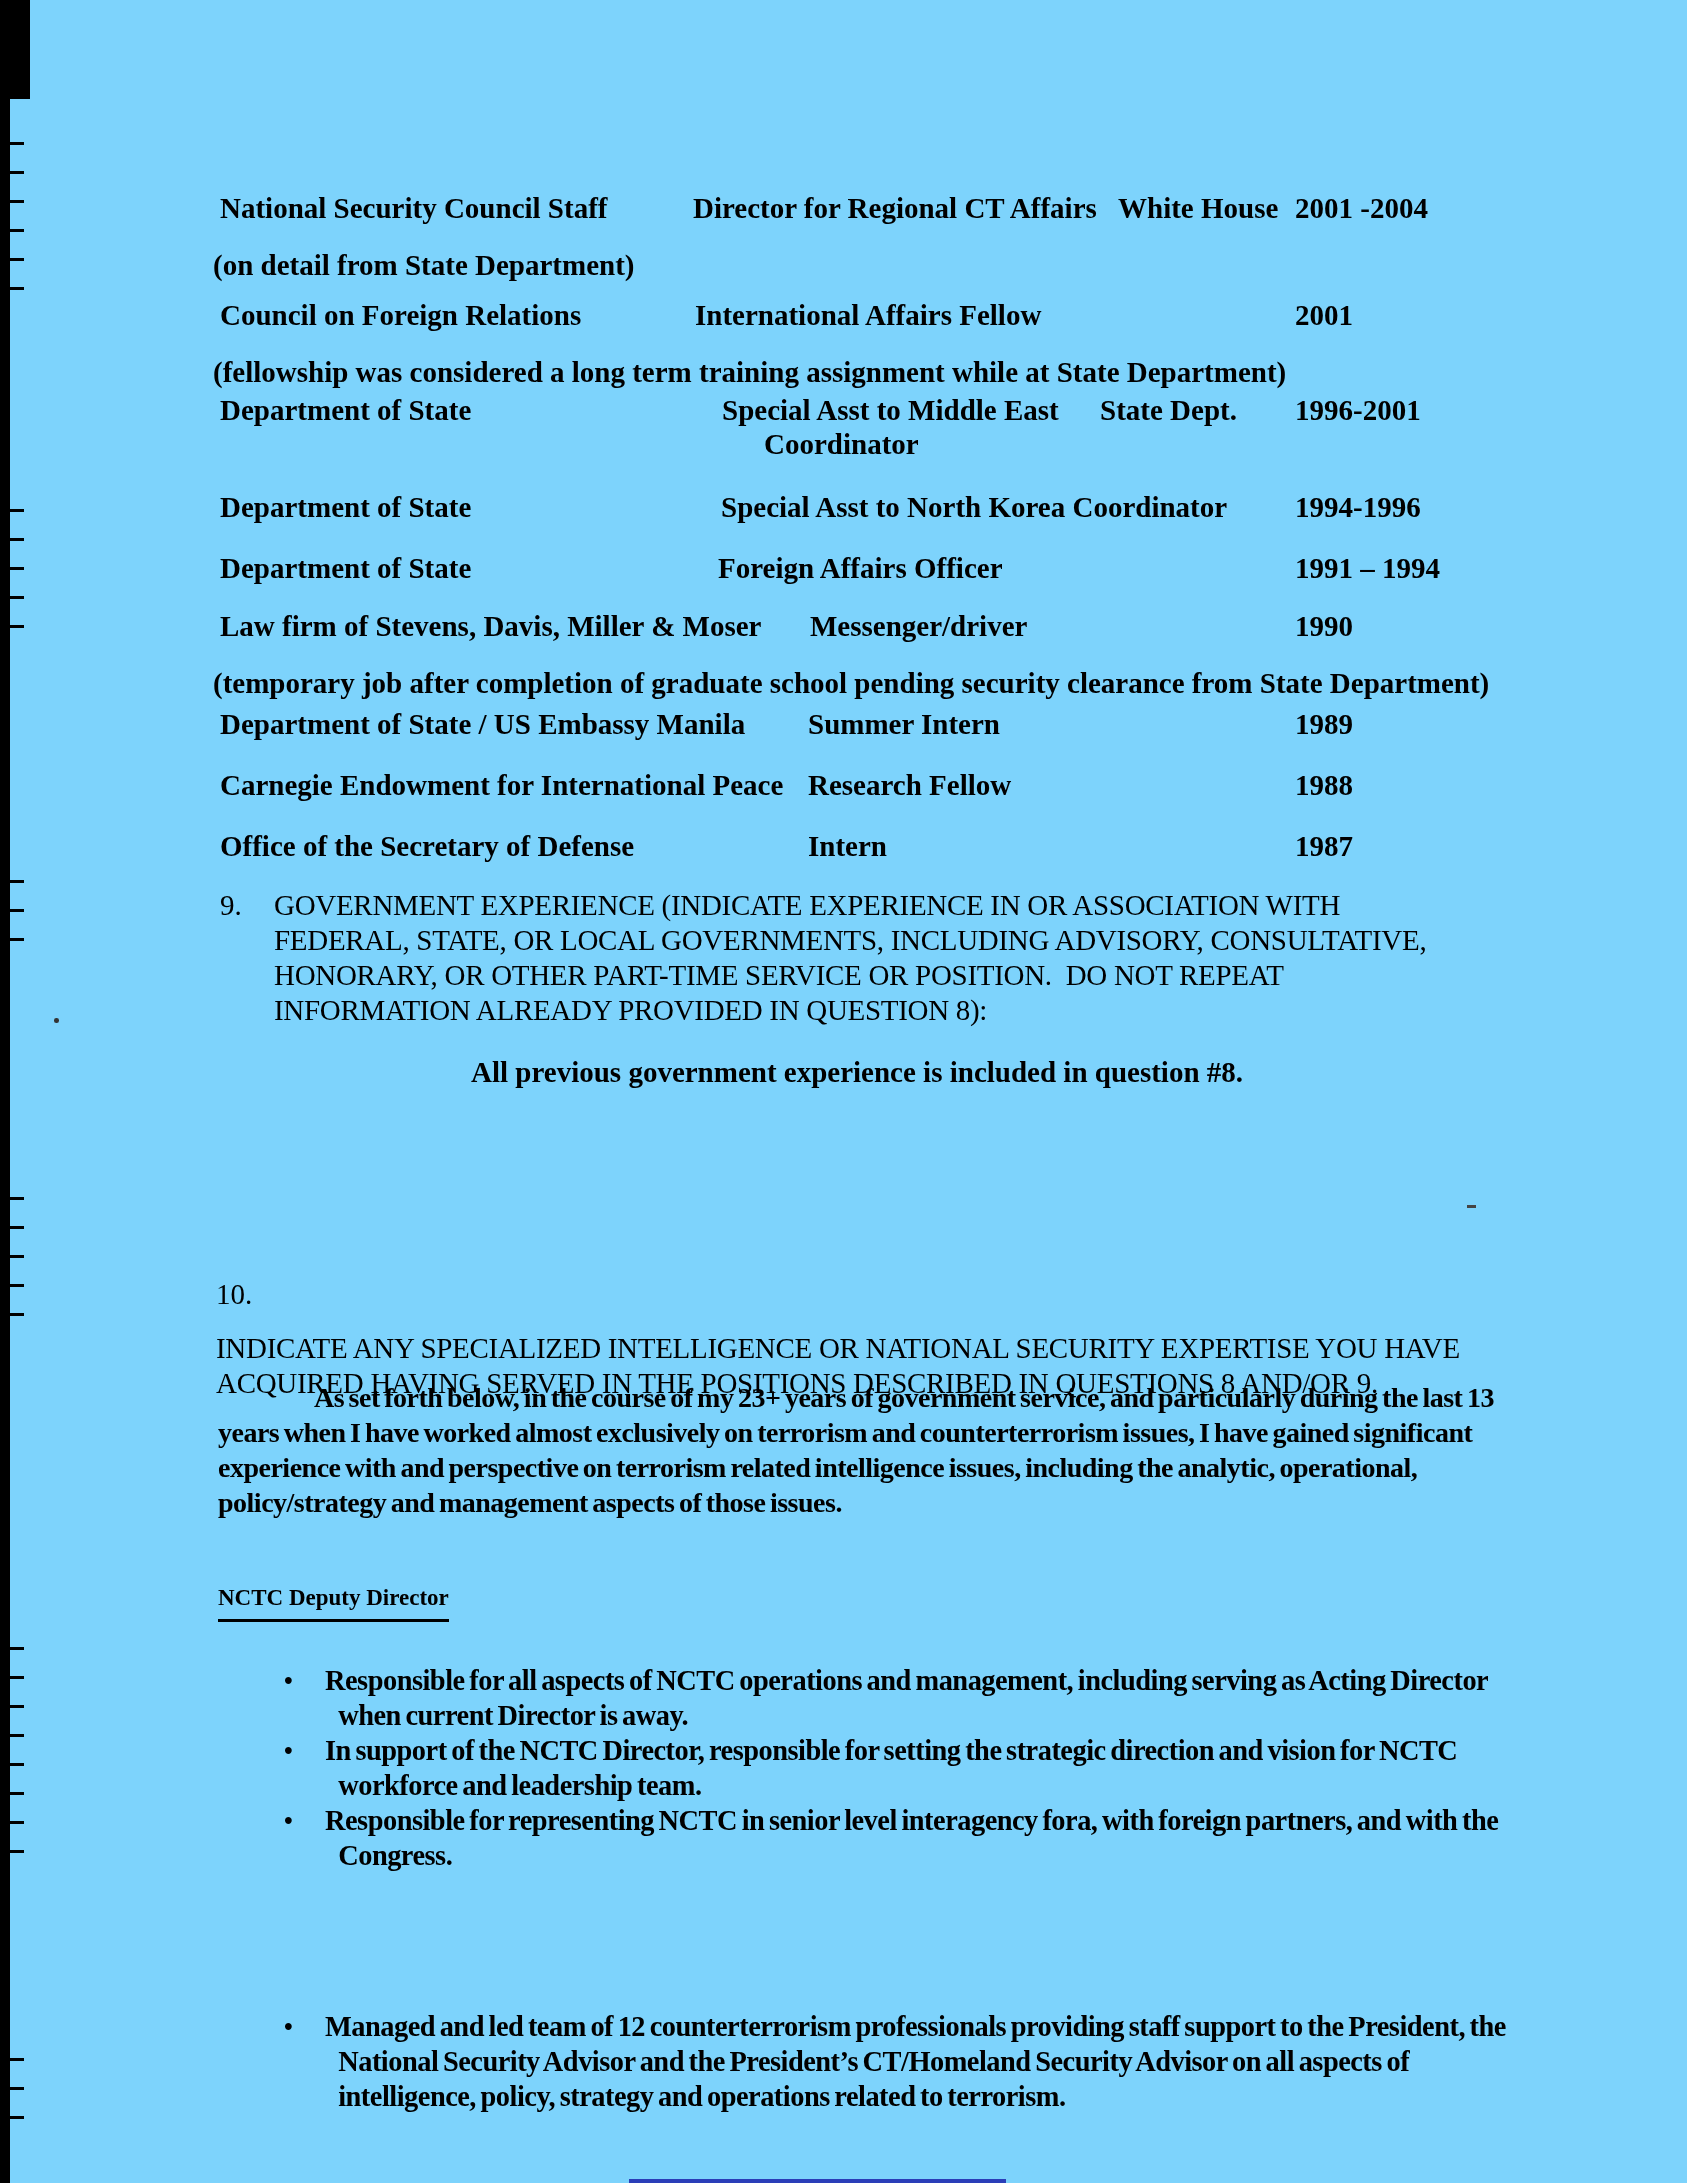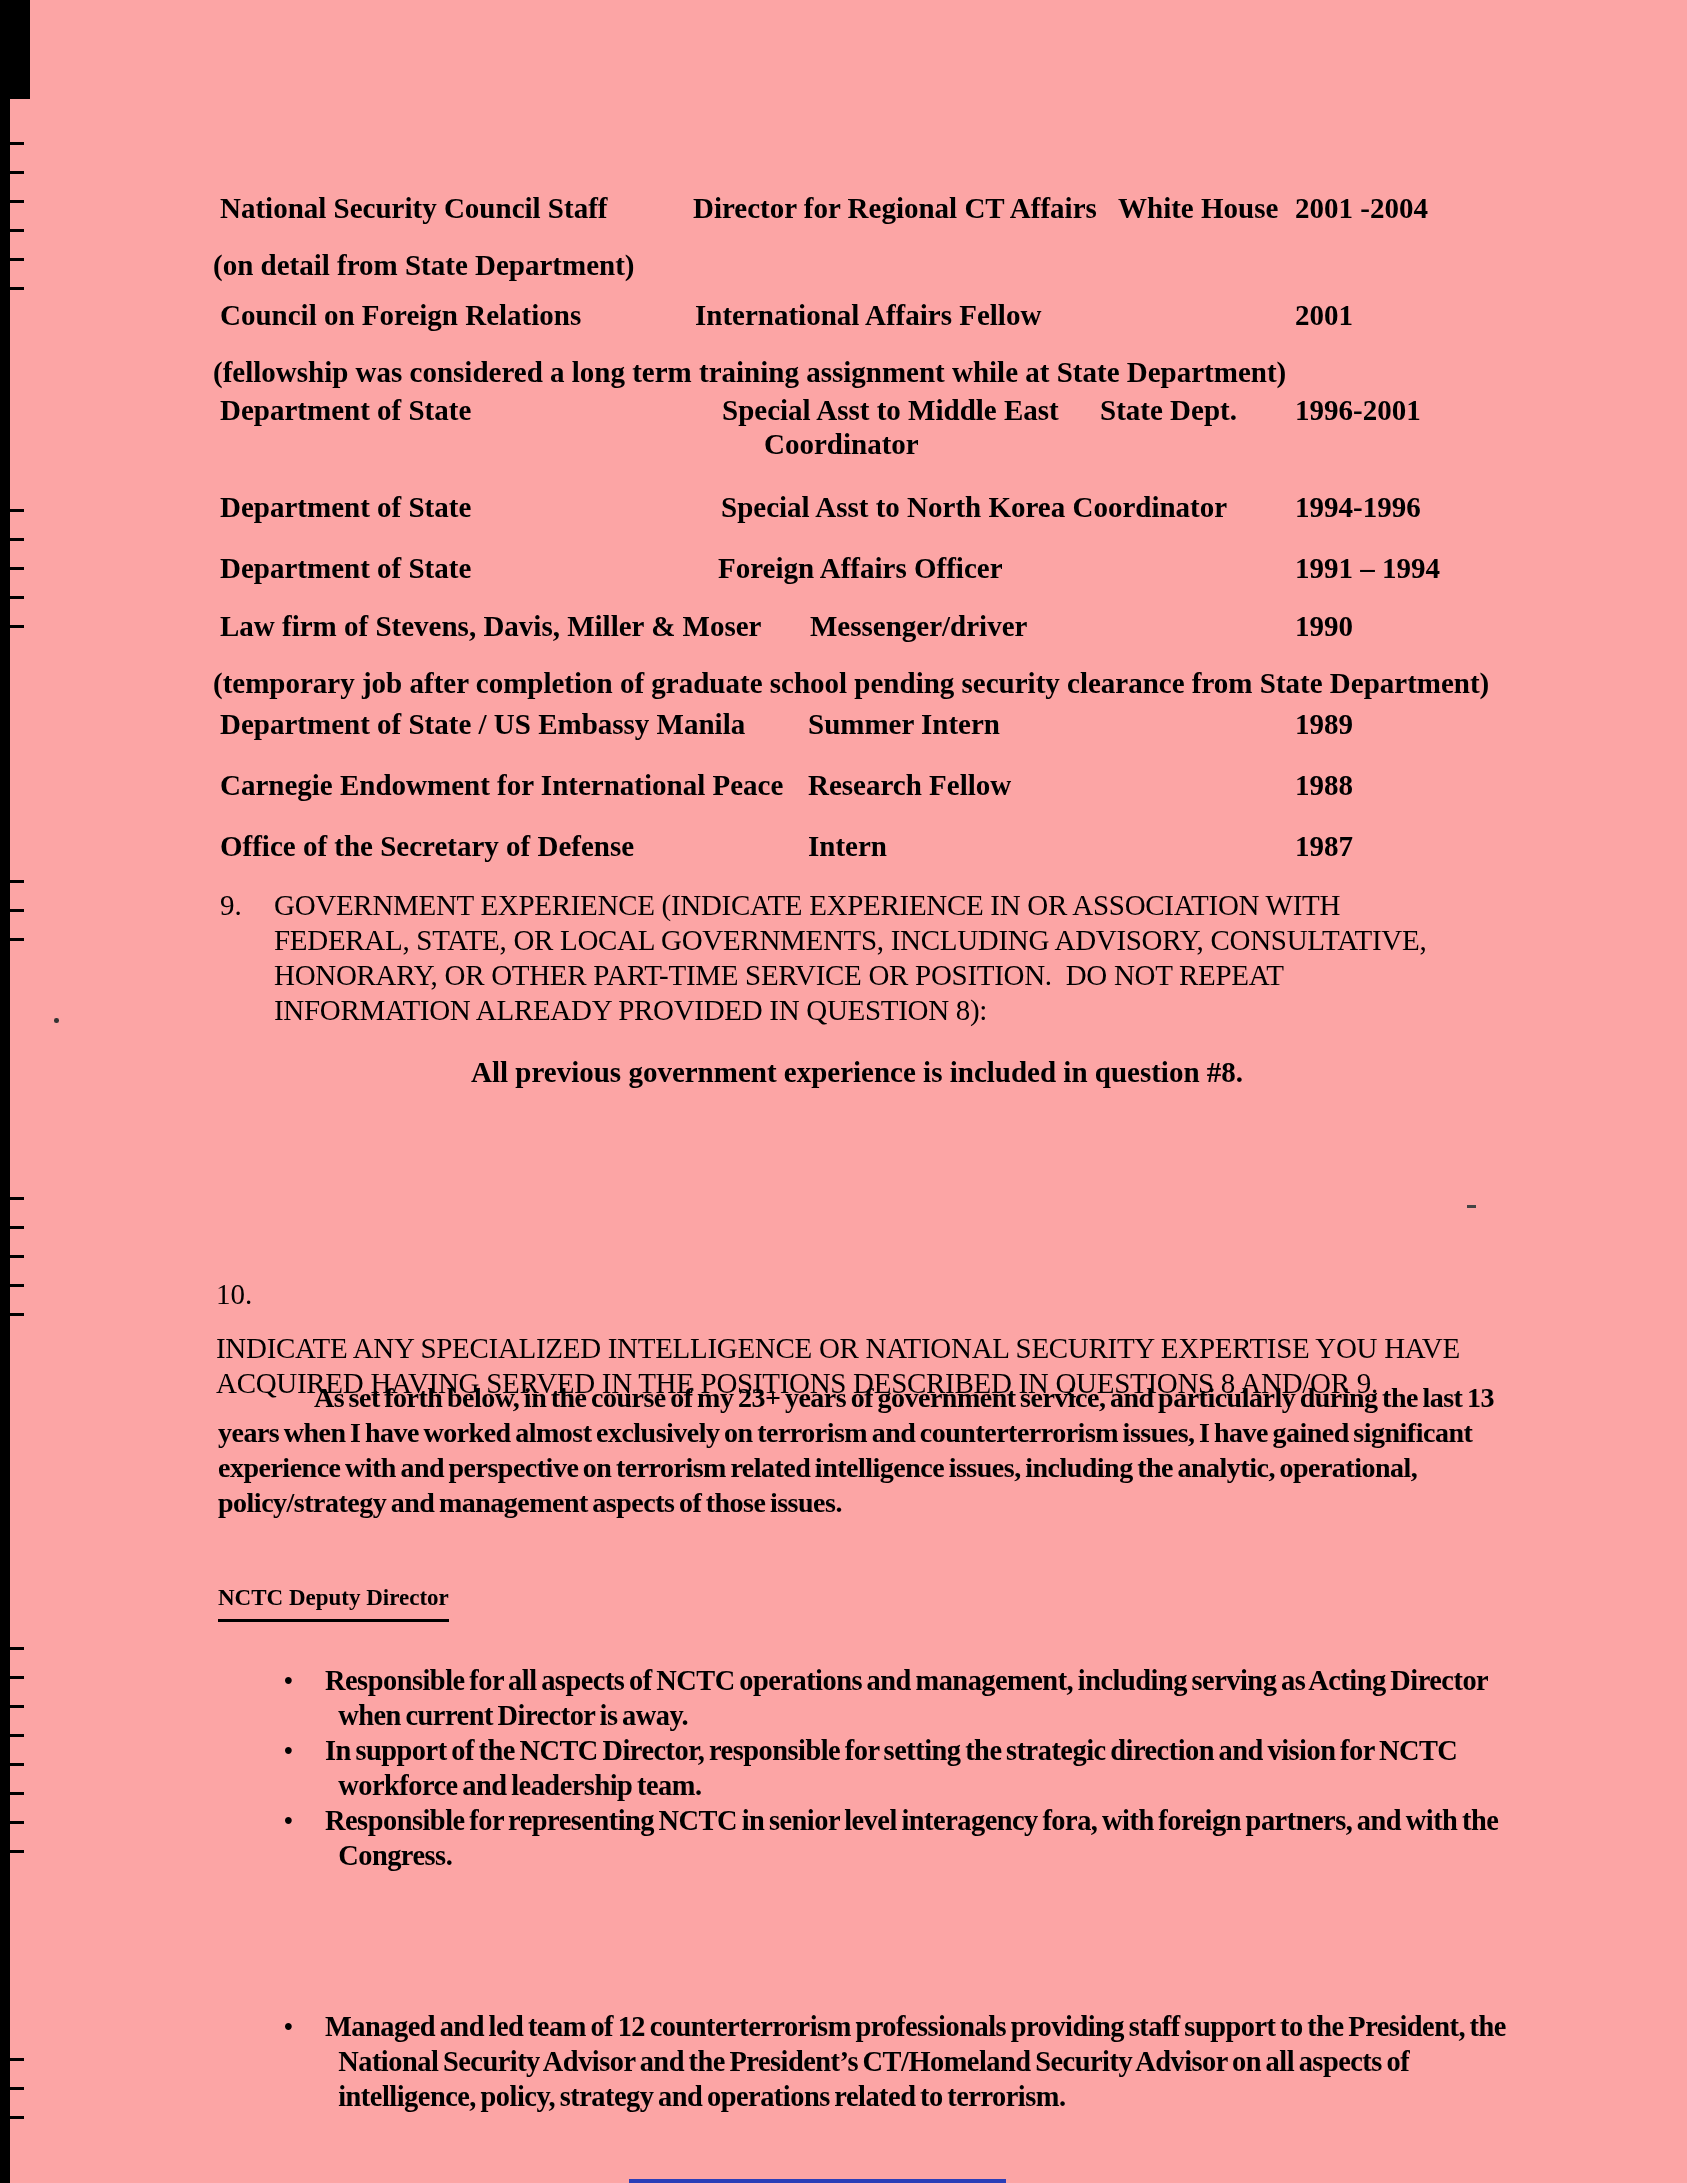--- a/index.html
+++ b/index.html
@@ -1,19 +1,19 @@
 <!DOCTYPE html>
 <html style="font-size:10.6px"><head>
 <meta charset="utf-8">
 <style>
   html,body { margin:0; padding:0; background:#e8e8e8; }
   .page {
     position:relative;
     width:1687px; height:2183px;
-    background:#fca5a5;
+    background:#7dd3fc;
     color:#000000;
     font-family:"Liberation Serif","DejaVu Serif",serif;
     overflow:hidden;
   }
 
   
   .scan-bar   { position:absolute; left:0; top:0; width:10px; height:2183px; background:#000; }
   .scan-block { position:absolute; left:0; top:0; width:30px; height:99px; background:#000; }
   .tickcluster{ position:absolute; left:8.6px; width:15px;
                 background:repeating-linear-gradient(to bottom,#000 0 2.6px,transparent 2.6px 29px); }

